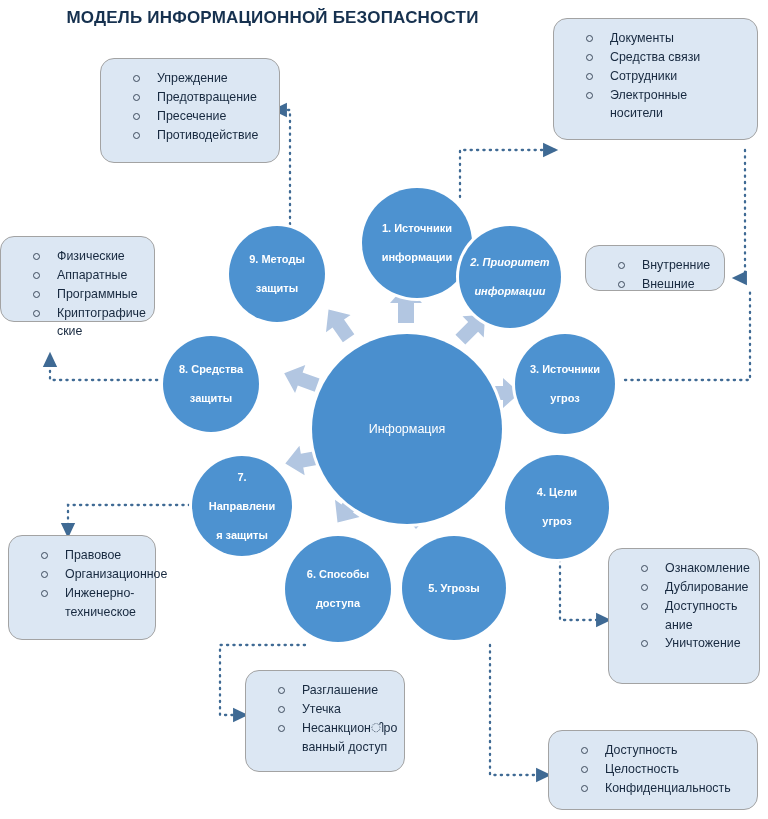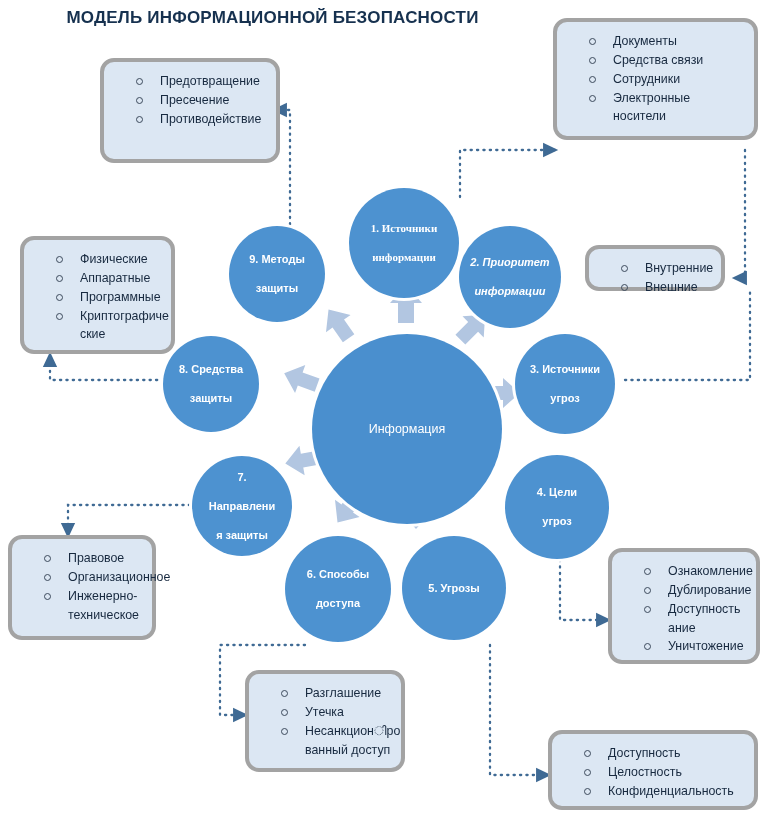--- a/index.html
+++ b/index.html
@@ -43,21 +43,21 @@
     width: 768px;
     height: 819px;
     pointer-events: none;
   }
 
   
   .info-box {
     position: absolute;
     box-sizing: border-box;
     background: #dce7f3;
-    border: 4px solid #a3a3a3;
+    border: 1px solid #a3a3a3;
     border-radius: 14px;
     padding: 10px 10px 10px 8px;
   }
   .info-box ul {
     margin: 0;
     padding: 0 0 0 22px;
     list-style: none;
   }
   .info-box li {
     position: relative;
@@ -178,21 +178,21 @@
       <g transform="translate(340,326) rotate(325)">
         <path d="M0,-20 L15,-3 L7,-3 L7,15 L-7,15 L-7,-3 L-15,-3 Z"></path>
       </g>
     </g>
   </svg>
 
   <div class="node-circle center" style="left:312px; top:334px; width:190px; height:190px;">
     <span>Информация</span>
   </div>
 
-  <div class="node-circle" style="left:349px; top:188px; width:110px; height:110px;font-family:Liberation Serif, serif;">
+  <div class="node-circle" style="left:362px; top:188px; width:110px; height:110px;">
     <span>
       <span>1. Источники</span><br><span>информации</span>
     </span>
   </div>
 
   <div class="node-circle" style="left:459px; top:226px; width:102px; height:102px;font-style:italic;">
     <span>
       <span>2. Приоритет</span><br><span>информации</span>
     </span>
   </div>
@@ -242,53 +242,54 @@
       <li>Документы</li>
       <li>Средства связи</li>
       <li>Сотрудники</li>
       <li>Электронные</li>
       <li class="cont">носители</li>
     </ul>
   </div>
 
   <div class="info-box" style="left:100px; top:58px; width:180px; height:105px;">
     <ul>
+      <li>Упреждение</li>
       <li>Предотвращение</li>
       <li>Пресечение</li>
       <li>Противодействие</li>
     </ul>
   </div>
 
   <div class="info-box" style="left:585px; top:245px; width:140px; height:46px;">
     <ul>
       <li>Внутренние</li>
       <li>Внешние</li>
     </ul>
   </div>
 
-  <div class="info-box" style="left:20px; top:236px; width:155px; height:118px;">
+  <div class="info-box" style="left:0; top:236px; width:155px; height:86px;">
     <ul>
       <li>Физические</li>
       <li>Аппаратные</li>
       <li>Программные</li>
       <li>Криптографиче</li>
       <li class="cont">ские</li>
     </ul>
   </div>
 
   <div class="info-box" style="left:8px; top:535px; width:148px; height:105px;">
     <ul>
       <li>Правовое</li>
       <li>Организационное</li>
       <li>Инженерно-</li>
       <li class="cont">техническое</li>
     </ul>
   </div>
 
-  <div class="info-box" style="left:608px; top:548px; width:152px; height:116px;">
+  <div class="info-box" style="left:608px; top:548px; width:152px; height:136px;">
     <ul>
       <li>Ознакомление</li>
       <li>Дублирование</li>
       <li>Доступность</li>
       <li class="cont">ание</li>
       <li>Уничтожение</li>
     </ul>
   </div>
 
   <div class="info-box" style="left:245px; top:670px; width:160px; height:102px;">

